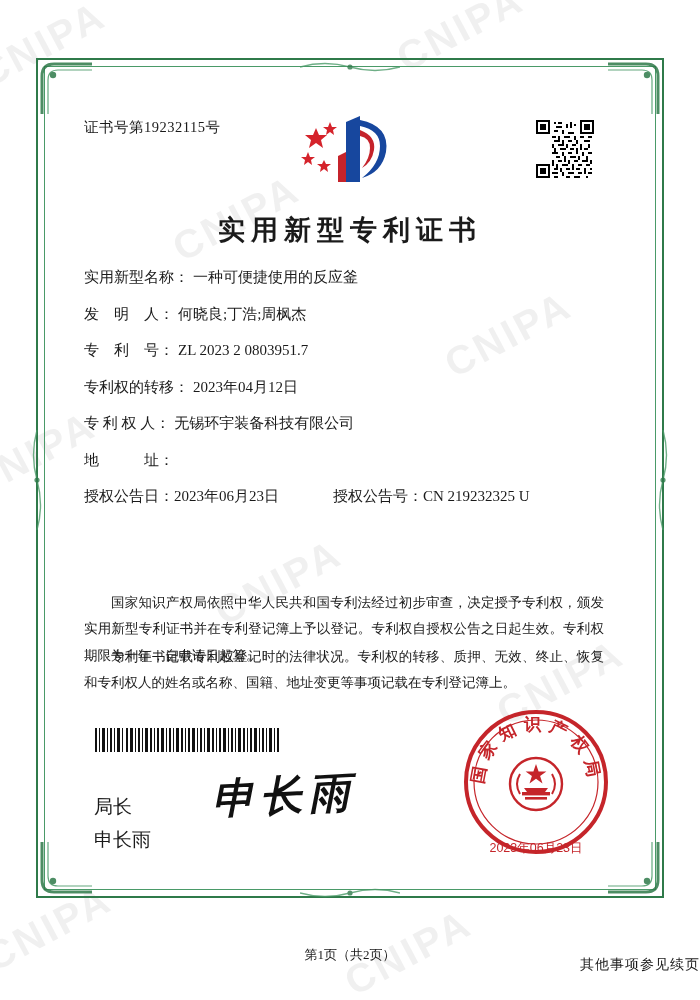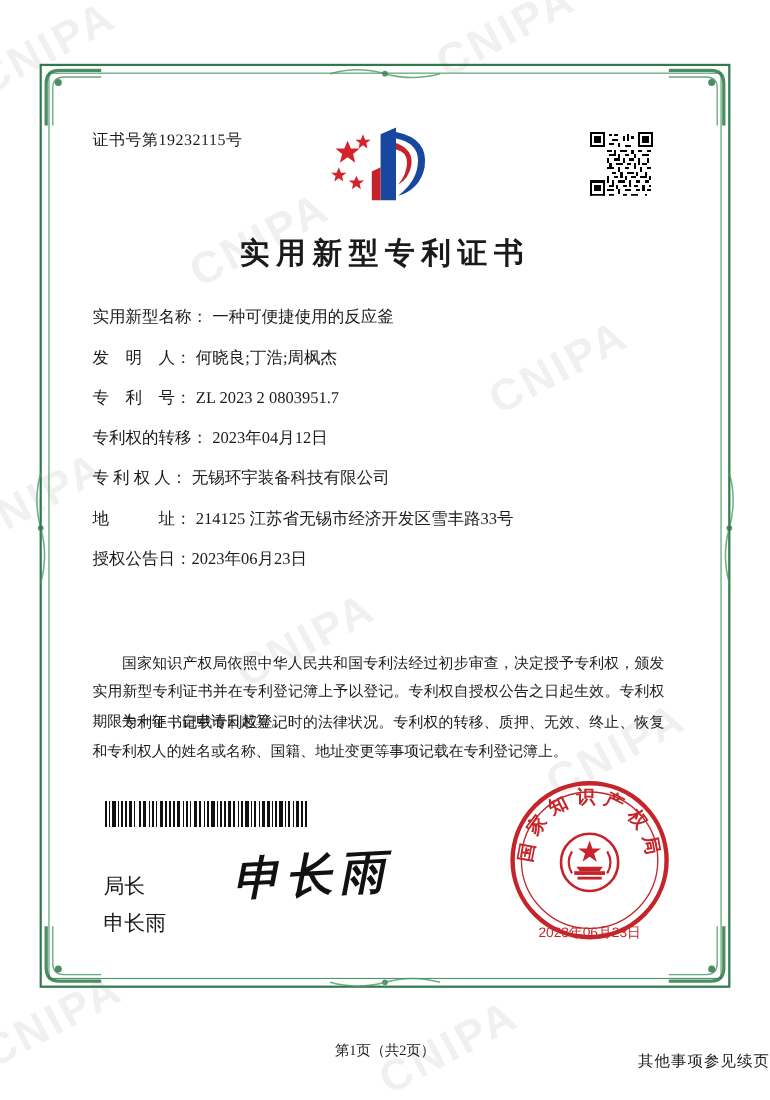--- a/index.html
+++ b/index.html
@@ -119,21 +119,21 @@
     font-size: 27px;
     font-weight: 700;
     letter-spacing: 6px;
     font-family: "DejaVu Serif", "Liberation Serif", serif;
   }
 
   
   .fields {
     position: absolute;
     left: 84px;
-    top: 280px;
+    top: 268px;
     width: 520px;
   }
   .row {
     display: flex;
     align-items: baseline;
     margin-bottom: 18.5px;
     font-size: 15px;
     line-height: 1.2;
   }
   .row .lbl {
@@ -411,25 +411,27 @@
     <div class="row">
       <span class="lbl">专利权的转移：</span>
       <span class="val">2023年04月12日</span>
     </div>
     <div class="row">
       <span class="lbl">专 利 权 人：</span>
       <span class="val">无锡环宇装备科技有限公司</span>
     </div>
     <div class="row">
       <span class="lbl">地　　　址：</span>
-      <span class="val">214125 江苏省无锡市经济开发区雪丰路33号</span>
     </div>
     <div class="row-split">
       <span class="seg1">
         <span class="lbl">授权公告日：</span><span class="val">2023年06月23日</span>
+      </span>
+      <span class="seg2">
+        <span class="lbl">授权公告号：</span><span class="val">CN 219232325 U</span>
       </span>
     </div>
   </div>
 
   <div class="para para-1">国家知识产权局依照中华人民共和国专利法经过初步审查，决定授予专利权，颁发实用新型专利证书并在专利登记簿上予以登记。专利权自授权公告之日起生效。专利权期限为十年，自申请日起算。</div>
   <div class="para para-2">专利证书记载专利权登记时的法律状况。专利权的转移、质押、无效、终止、恢复和专利权人的姓名或名称、国籍、地址变更等事项记载在专利登记簿上。</div>
 
   <svg class="barcode" viewBox="0 0 185 24" shape-rendering="crispEdges">
     <g fill="#111111">
       <rect x="0" y="0" width="2" height="24"></rect>

